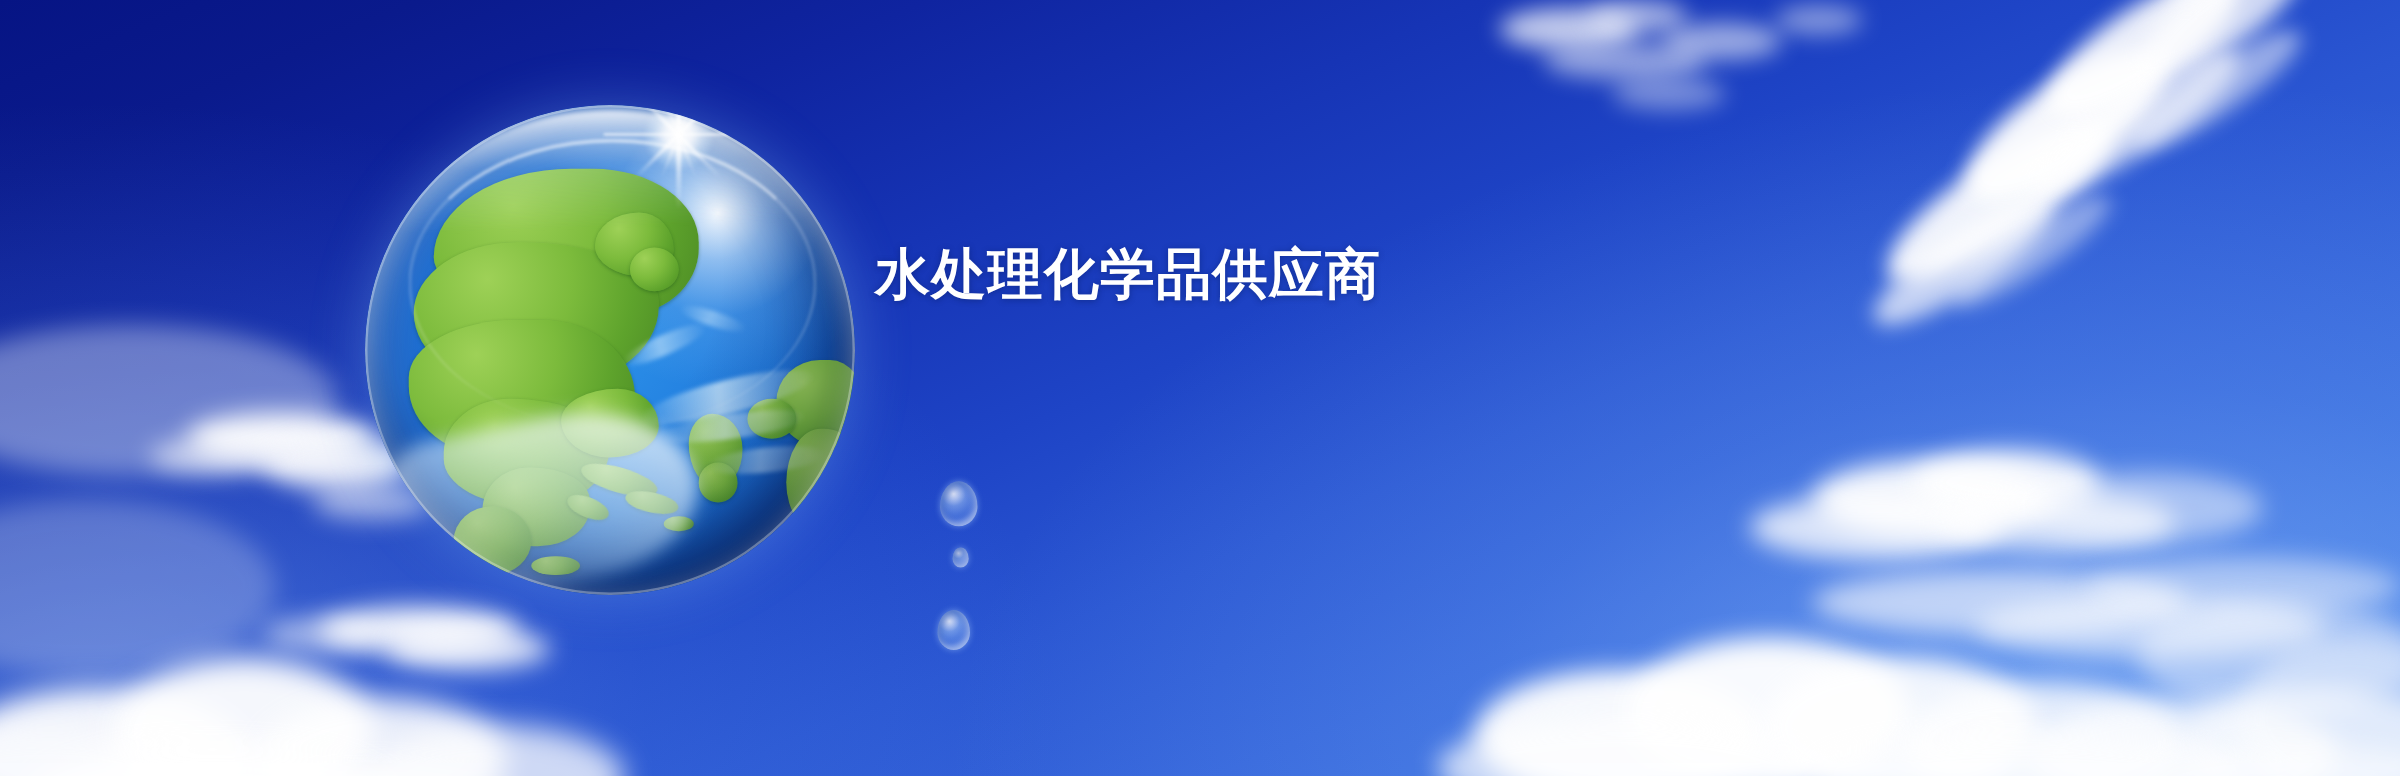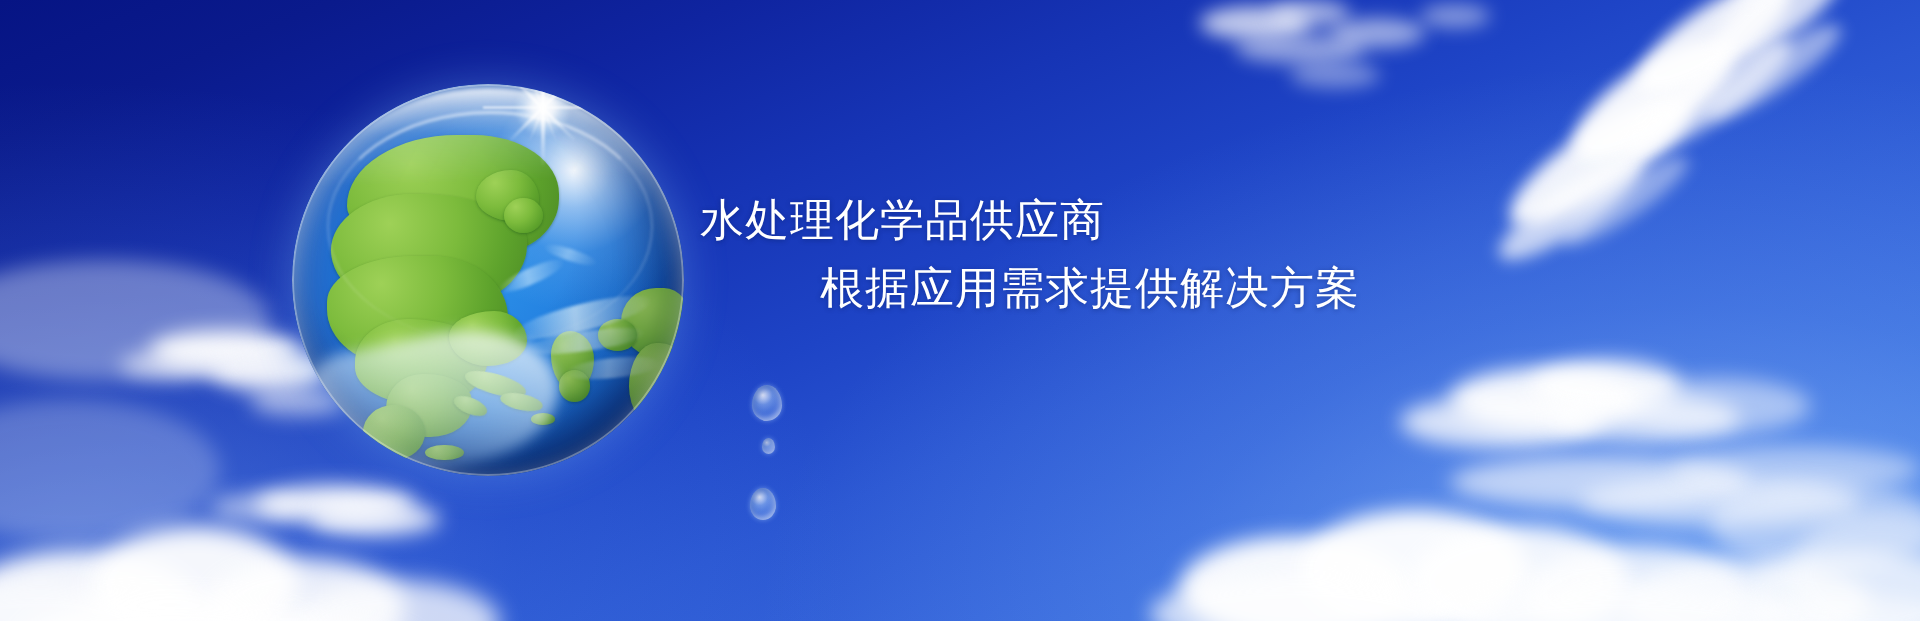--- a/index.html
+++ b/index.html
@@ -196,21 +196,21 @@
   #headline {
     position:absolute;
     left: 0; top: 0;
     width: 1920px; height: 621px;
     pointer-events:none;
   }
   .headline-line {
     position:absolute;
     color:#ffffff;
     font-family: "DejaVu Sans", "Liberation Sans", sans-serif;
-    font-weight: 400;
+    font-weight: 700;
     white-space: nowrap;
     letter-spacing: 1px;
     text-shadow: 0 1px 5px rgba(6,26,90,0.45);
   }
   #headline-line-1 {
     left: 700px;
     top: 194px;
     font-size: 44px;
     line-height: 1.2;
   }
@@ -350,16 +350,15 @@
       <div id="globe-rim"></div>
     </div>
   </div>
 
   <div class="droplet" style="left:752px; top:385px; width:30px; height:36px;"></div>
   <div class="droplet" style="left:762px; top:438px; width:13px; height:16px;"></div>
   <div class="droplet" style="left:750px; top:488px; width:26px; height:32px;"></div>
 
   <div id="headline">
     <div class="headline-line" id="headline-line-1">水处理化学品供应商</div>
-    <div class="headline-line" id="headline-line-2">根据应用需求提供解决方案</div>
   </div>
 
 </div>
 
 </body></html>

